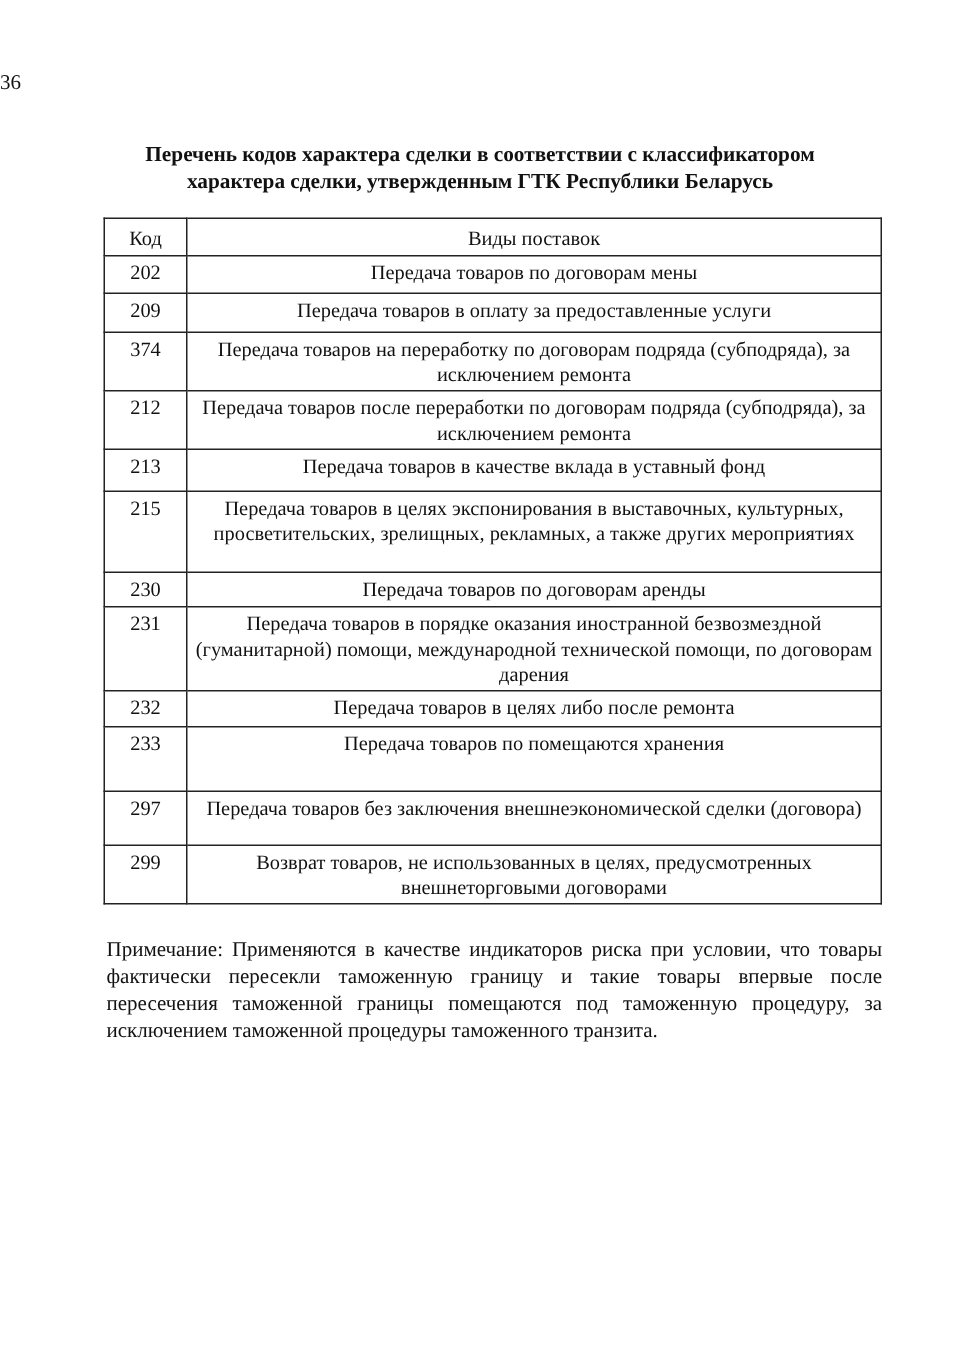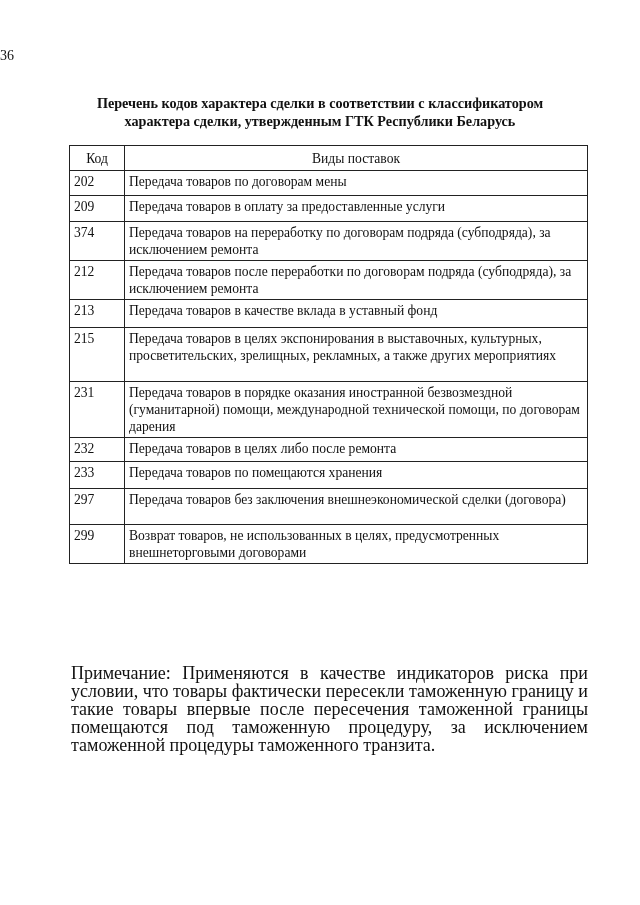--- a/index.html
+++ b/index.html
@@ -6,24 +6,24 @@
   body { width: 640px; height: 905px; position: relative; overflow: hidden;
          font-family: "Liberation Serif", serif; color: #111; }
   .page-num { position: absolute; top: 48px; left: 0; width: 636px; text-align: left; font-size: 14px; }
   .title { position: absolute; top: 78px; left: 60px; width: 520px; text-align: center;
            font-weight: bold; font-size: 14.2px; line-height: 18px; margin-top: 16px; }
   table.codes { position: absolute; top: 145px; left: 69px; width: 519px;
                 border-collapse: collapse; font-size: 13.6px; }
   table.codes td, table.codes th { border: 1.3px solid #222; vertical-align: top; padding: 2px 4px 2px 4px;
                 line-height: 17px; font-weight: normal; }
   table.codes th { text-align: center; height: 20px; vertical-align: middle; }
-  td.code { width: 46px; text-align: left; }
-  td.desc { text-align: left; margin-top: 11px; }
-  .note { position: absolute; top: 625px; left: 71px; width: 517px; font-size: 18px;
-          line-height: 18px; text-align: justify; margin-top: 39px; }
+  td.code { width: 46px; text-align: center; }
+  td.desc { text-align: center; margin-top: 11px; }
+  .note { position: absolute; top: 625px; left: 71px; width: 517px; font-size: 14px;
+          line-height: 18px; text-align: justify; }
 </style>
 </head>
 <body>
 
 <div class="page-num">36</div>
 
 <div class="title">
   <div>Перечень кодов характера сделки в соответствии с классификатором</div>
   <div>характера сделки, утвержденным ГТК Республики Беларусь</div>
 </div>
@@ -53,29 +53,33 @@
       <td class="desc">Передача товаров после переработки по договорам подряда (субподряда), за исключением ремонта</td>
     </tr>
     <tr style="height:28px">
       <td class="code">213</td>
       <td class="desc">Передача товаров в качестве вклада в уставный фонд</td>
     </tr>
     <tr style="height:54px">
       <td class="code">215</td>
       <td class="desc">Передача товаров в целях экспонирования в выставочных, культурных, просветительских, зрелищных, рекламных, а также других мероприятиях</td>
     </tr>
+    <tr style="height:23px">
+      <td class="code">230</td>
+      <td class="desc">Передача товаров по договорам аренды</td>
+    </tr>
     <tr style="height:53px">
       <td class="code">231</td>
       <td class="desc">Передача товаров в порядке оказания иностранной безвозмездной (гуманитарной) помощи, международной технической помощи, по договорам дарения</td>
     </tr>
     <tr style="height:24px">
       <td class="code">232</td>
       <td class="desc">Передача товаров в целях либо после ремонта</td>
     </tr>
-    <tr style="height:27px">
+    <tr style="height:43px">
       <td class="code">233</td>
       <td class="desc">Передача товаров по помещаются хранения</td>
     </tr>
     <tr style="height:36px">
       <td class="code">297</td>
       <td class="desc">Передача товаров без заключения внешнеэкономической сделки (договора)</td>
     </tr>
     <tr style="height:36px">
       <td class="code">299</td>
       <td class="desc">Возврат товаров, не использованных в целях, предусмотренных внешнеторговыми договорами</td>

